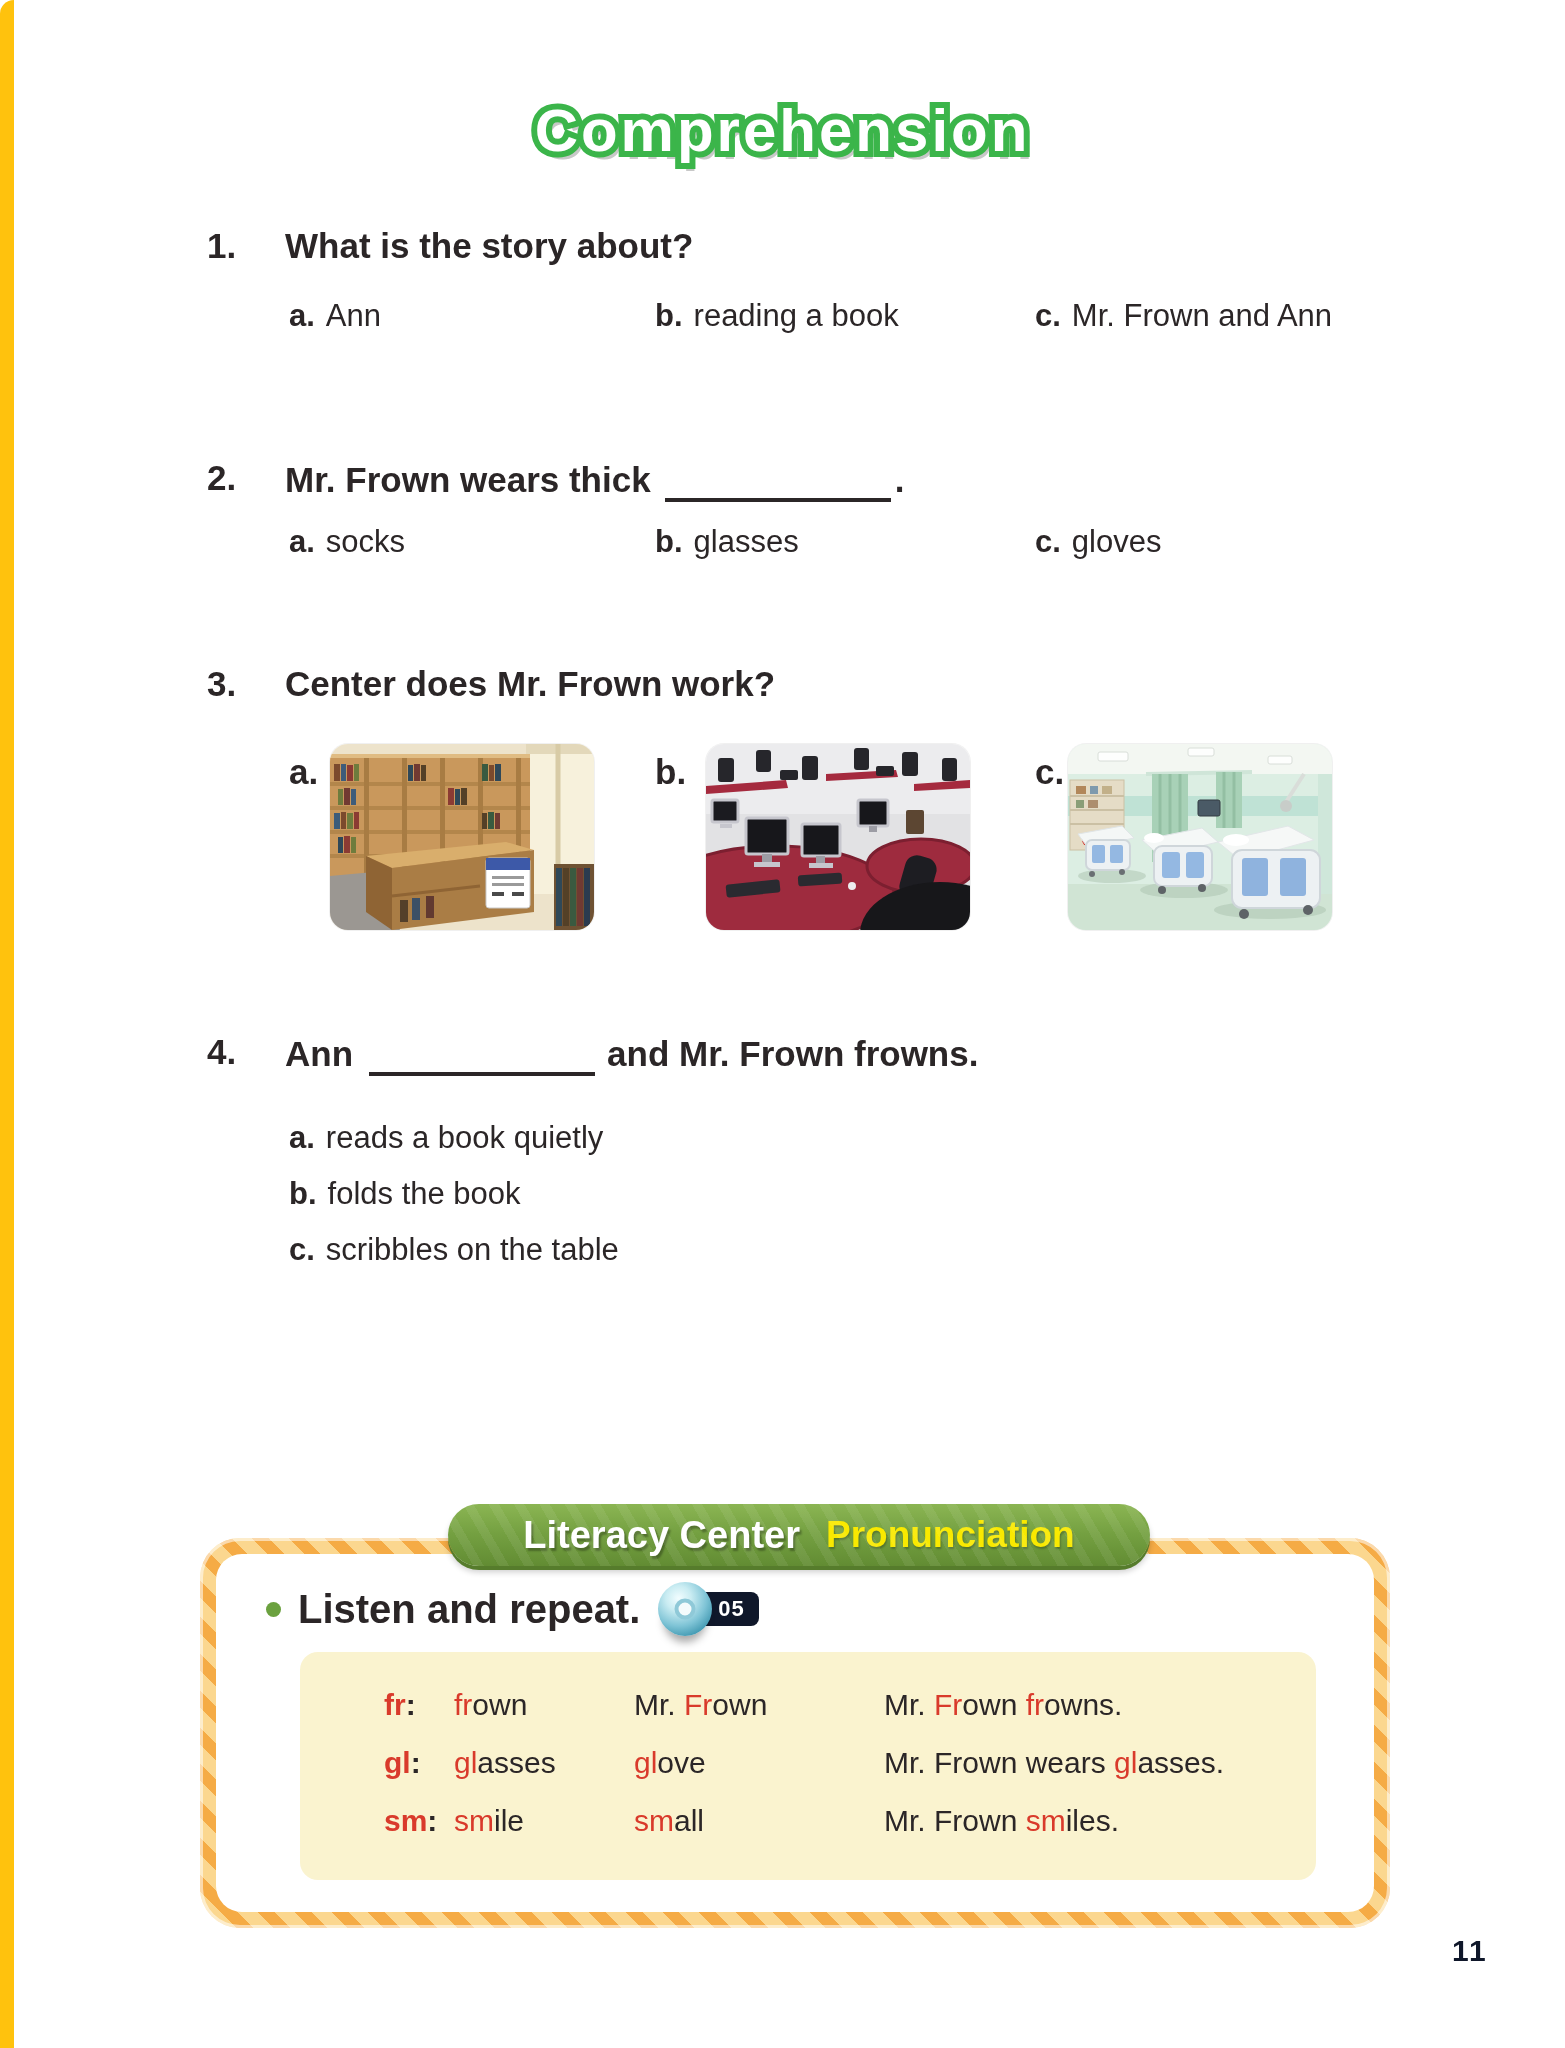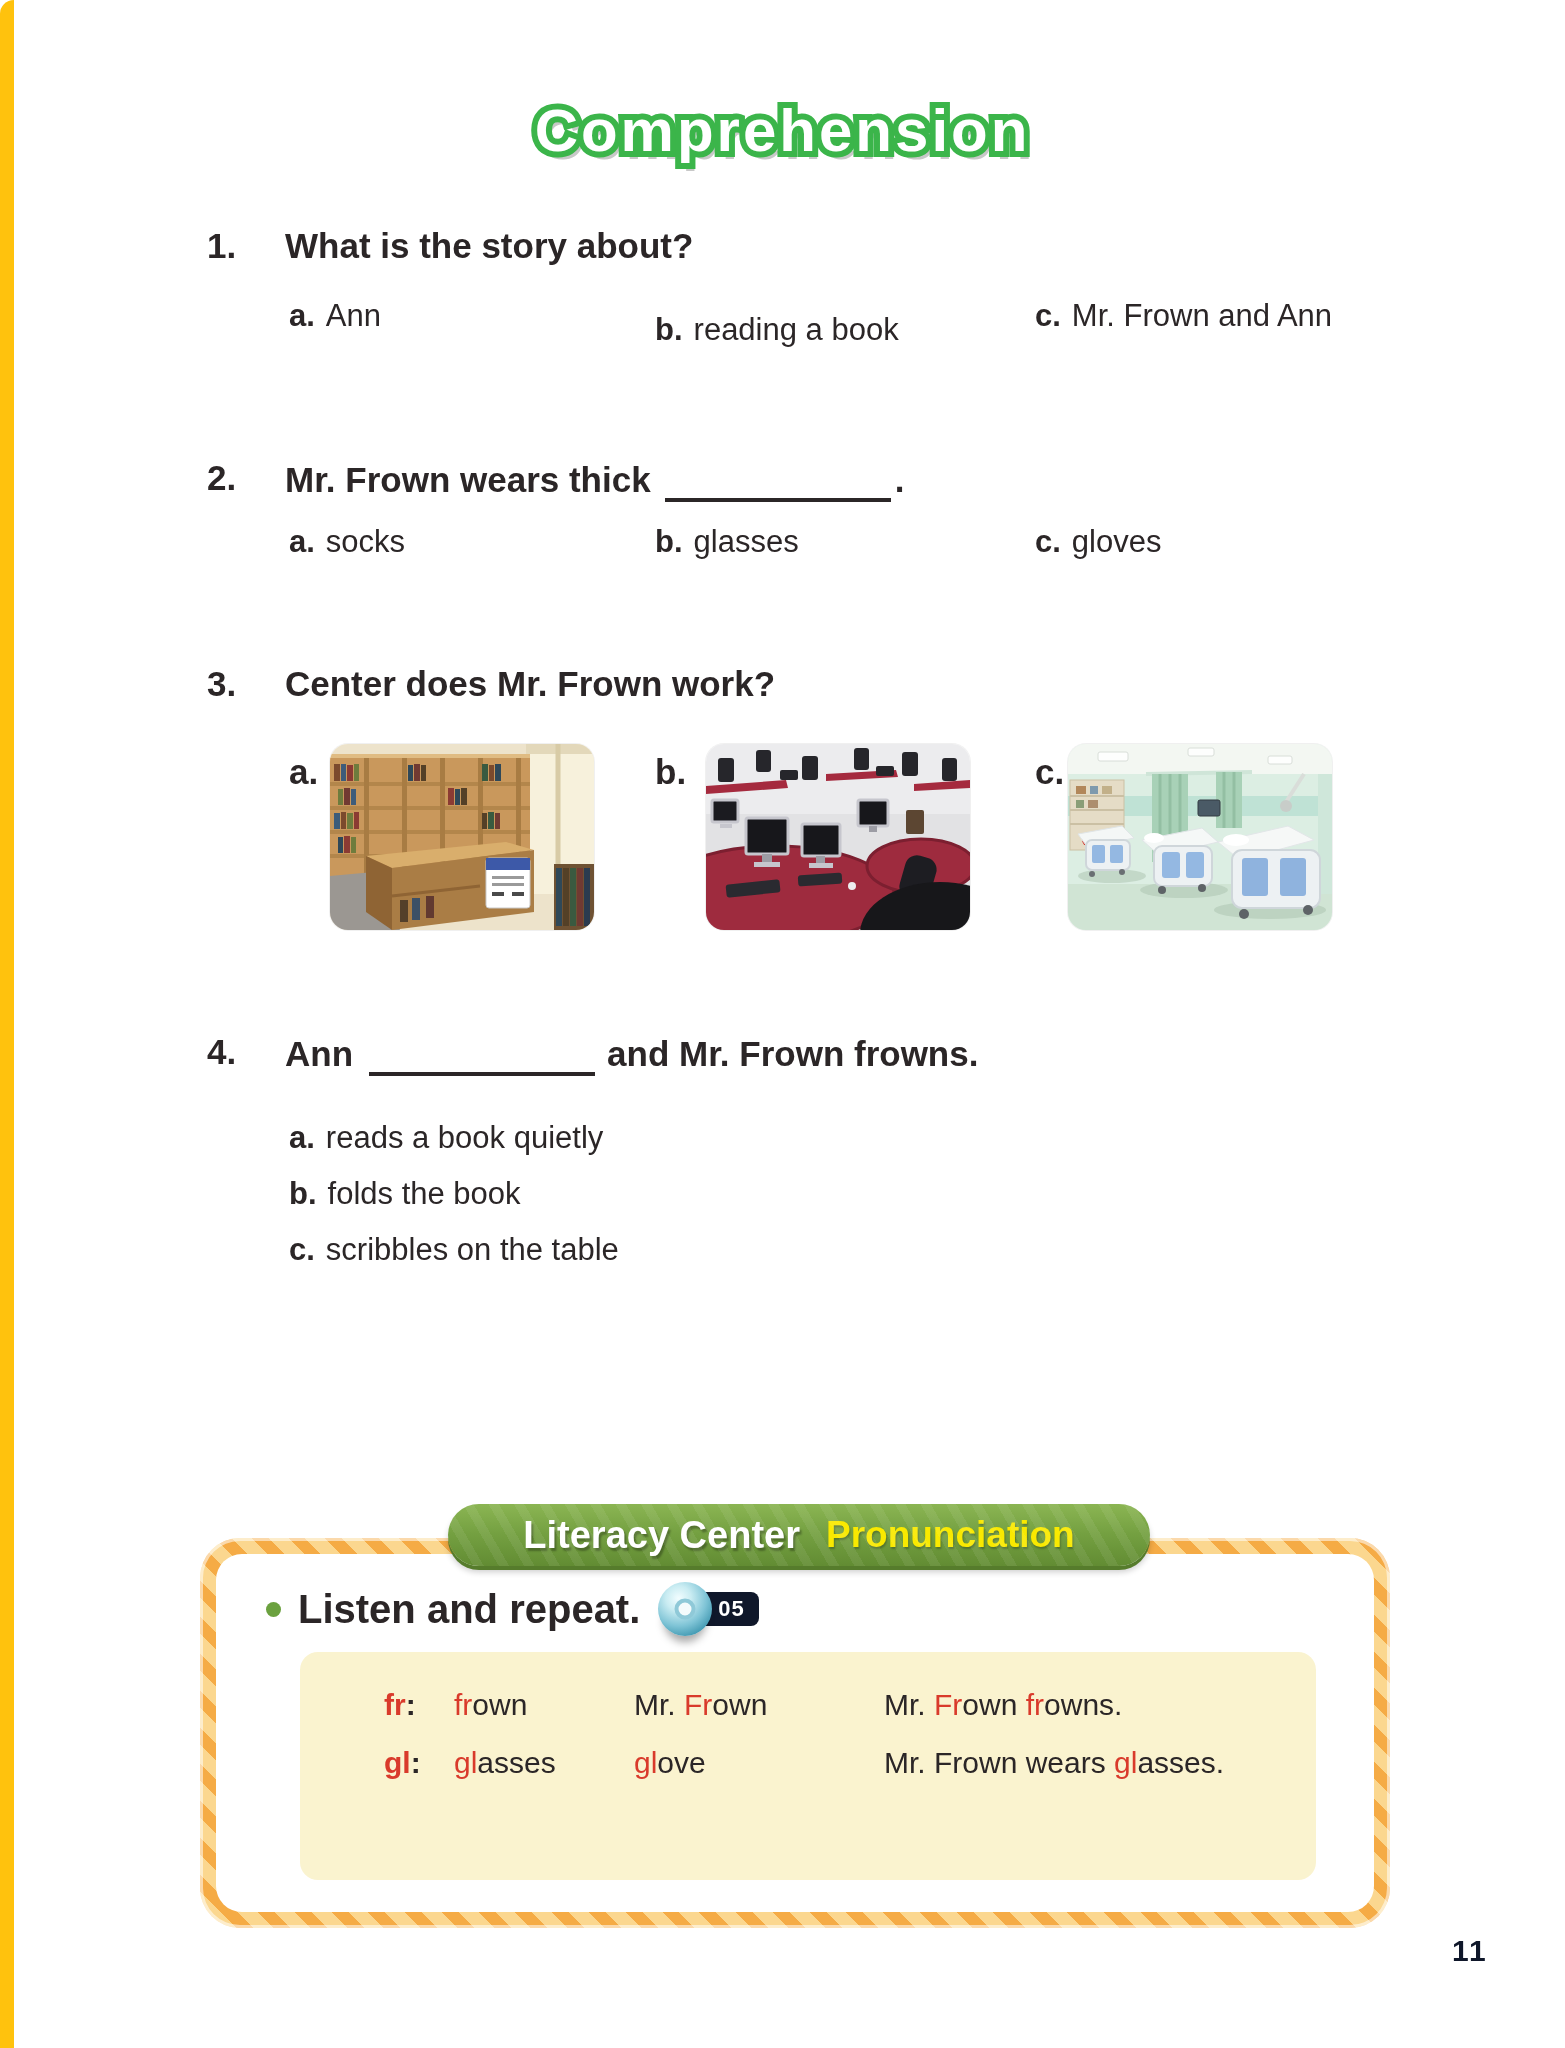--- a/index.html
+++ b/index.html
@@ -76,21 +76,21 @@
 <div class="page">
 
   <div class="edge-stripe"></div>
 
   <h1 class="bubble-title" data-text="Comprehension">Comprehension</h1>
 
   <section>
     <span class="abs q-num" style="left:207px;top:226px">1.</span>
     <span class="abs q-head" style="left:285px;top:226px">What is the story about?</span>
     <span class="abs opt" style="left:289px;top:298px"><b>a.</b><span>Ann</span></span>
-    <span class="abs opt" style="left:655px;top:312px"><b>b.</b><span>reading a book</span></span>
+    <span class="abs opt" style="left:655px;top:298px"><b>b.</b><span>reading a book</span></span>
     <span class="abs opt" style="left:1035px;top:298px"><b>c.</b><span>Mr. Frown and Ann</span></span>
   </section>
 
   <section>
     <span class="abs q-num" style="left:207px;top:458px">2.</span>
     <span class="abs q-head" style="left:285px;top:458px"><span>Mr. Frown wears thick</span><span class="blank blank-q2"></span><span>.</span></span>
     <span class="abs opt" style="left:289px;top:524px"><b>a.</b><span>socks</span></span>
     <span class="abs opt" style="left:655px;top:524px"><b>b.</b><span>glasses</span></span>
     <span class="abs opt" style="left:1035px;top:524px"><b>c.</b><span>gloves</span></span>
   </section>
@@ -310,18 +310,24 @@
         <span><span class="red">fr</span><span>own</span></span>
         <span><span>Mr. </span><span class="red">Fr</span><span>own</span></span>
         <span><span>Mr. </span><span class="red">Fr</span><span>own </span><span class="red">fr</span><span>owns.</span></span>
       </div>
       <div class="pron-row">
         <span class="pron-pattern"><span class="red">gl</span><span>:</span></span>
         <span><span class="red">gl</span><span>asses</span></span>
         <span><span class="red">gl</span><span>ove</span></span>
         <span><span>Mr. Frown wears </span><span class="red">gl</span><span>asses.</span></span>
       </div>
+      <div class="pron-row">
+        <span class="pron-pattern"><span class="red">sm</span><span>:</span></span>
+        <span><span class="red">sm</span><span>ile</span></span>
+        <span><span class="red">sm</span><span>all</span></span>
+        <span><span>Mr. Frown </span><span class="red">sm</span><span>iles.</span></span>
+      </div>
     </div>
   </section>
 
   <span class="page-number">11</span>
 
 </div>
 
 </body></html>

